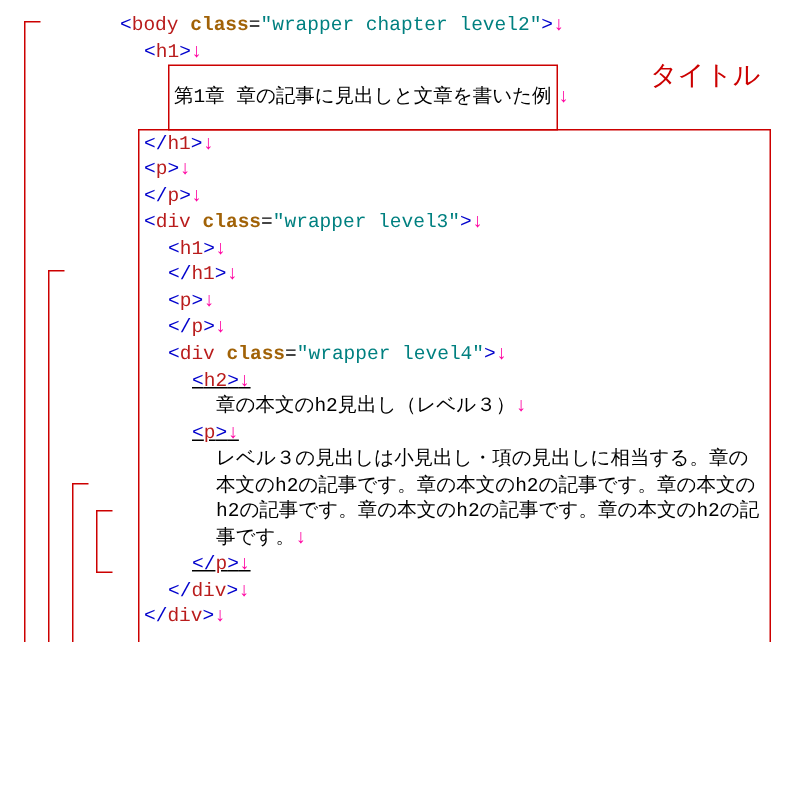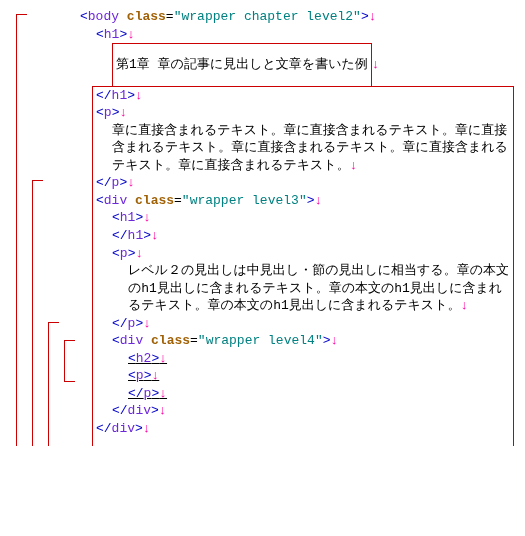--- a/index.html
+++ b/index.html
@@ -25,21 +25,21 @@
     position: relative;
   }
   .indent1 { padding-left: 0; }
   .indent2 { padding-left: 16px; }
   .indent3 { padding-left: 32px; }
   .indent4 { padding-left: 48px; text-decoration: underline; }
   .content-indent2 { padding-left: 32px; }
   .content-indent3 { padding-left: 48px; }
   .content-indent4 { padding-left: 64px; }
   .bracket { color: #0000cc; }
-  .tagname { color: #6d28d9; }
+  .tagname { color: #b91c1c; }
   .attrname { color: #a16207; font-weight: bold; }
   .attrval { color: #008080; }
   .eq { color: #000; }
   .crlf { color: #ff00a0; }
   .text { color: #000; }
   .title-box {
     border: 1px solid #cc0000;
     padding: 12px 3px;
     display: inline-block;
   }
@@ -74,50 +74,51 @@
   <div class="nest-bar" style="left:56px; top:332px; height:40px;"></div>
 
   <div class="body-box" style="left:84px; top:78px; width:420px; height:420px;"></div>
 
   <div class="line indent1"><span class="bracket">&lt;</span><span class="tagname">body</span> <span class="attrname">class</span><span class="eq">=</span><span class="attrval">"wrapper chapter level2"</span><span class="bracket">&gt;</span><span class="crlf">↓</span></div>
 
   <div class="line indent2"><span class="bracket">&lt;</span><span class="tagname">h1</span><span class="bracket">&gt;</span><span class="crlf">↓</span></div>
 
   <div class="line content-indent2"><span class="title-box"><span class="text">第1章 章の記事に見出しと文章を書いた例</span></span><span class="crlf">↓</span></div>
 
+  <div class="red-label" style="top:32px; right:10px;">タイトル</div>
 
   <div class="line indent2"><span class="bracket">&lt;/</span><span class="tagname">h1</span><span class="bracket">&gt;</span><span class="crlf">↓</span></div>
 
   <div class="line indent2"><span class="bracket">&lt;</span><span class="tagname">p</span><span class="bracket">&gt;</span><span class="crlf">↓</span></div>
 
-  <div class="line content-indent2"><span class="text">章に直接含まれるテキスト。章に直接含まれるテキスト。章に直接含まれるテキスト。章に直接含まれるテキスト。章に直接含まれるテキスト。章に直接含まれるテキスト。</span><span class="crlf">↓</span></div>
 
   <div class="line indent2"><span class="bracket">&lt;/</span><span class="tagname">p</span><span class="bracket">&gt;</span><span class="crlf">↓</span></div>
 
   <div class="line indent2"><span class="bracket">&lt;</span><span class="tagname">div</span> <span class="attrname">class</span><span class="eq">=</span><span class="attrval">"wrapper level3"</span><span class="bracket">&gt;</span><span class="crlf">↓</span></div>
 
   <div class="line indent3"><span class="bracket">&lt;</span><span class="tagname">h1</span><span class="bracket">&gt;</span><span class="crlf">↓</span></div>
 
 
   <div class="line indent3"><span class="bracket">&lt;/</span><span class="tagname">h1</span><span class="bracket">&gt;</span><span class="crlf">↓</span></div>
 
   <div class="line indent3"><span class="bracket">&lt;</span><span class="tagname">p</span><span class="bracket">&gt;</span><span class="crlf">↓</span></div>
 
-  <div class="line content-indent3"><span class="text">レベル２の見出しは中見出し・節の見出しに相当する。章の本文のh1見出しに含まれるテキスト。章の本文のh1見出しに含まれるテキスト。章の本文のh1見出しに含まれるテキスト。</span><span class="crlf">↓</span></div>
 
   <div class="line indent3"><span class="bracket">&lt;/</span><span class="tagname">p</span><span class="bracket">&gt;</span><span class="crlf">↓</span></div>
 
   <div class="line indent3"><span class="bracket">&lt;</span><span class="tagname">div</span> <span class="attrname">class</span><span class="eq">=</span><span class="attrval">"wrapper level4"</span><span class="bracket">&gt;</span><span class="crlf">↓</span></div>
 
   <div class="line indent4"><span class="bracket">&lt;</span><span class="tagname">h2</span><span class="bracket">&gt;</span><span class="crlf">↓</span></div>
 
+  <div class="line content-indent4"><span class="text">章の本文のh2見出し（レベル３）</span><span class="crlf">↓</span></div>
 
 
   <div class="line indent4"><span class="bracket">&lt;</span><span class="tagname">p</span><span class="bracket">&gt;</span><span class="crlf">↓</span></div>
 
+  <div class="line content-indent4"><span class="text">レベル３の見出しは小見出し・項の見出しに相当する。章の本文のh2の記事です。章の本文のh2の記事です。章の本文のh2の記事です。章の本文のh2の記事です。章の本文のh2の記事です。</span><span class="crlf">↓</span></div>
 
   <div class="line indent4"><span class="bracket">&lt;/</span><span class="tagname">p</span><span class="bracket">&gt;</span><span class="crlf">↓</span></div>
 
   <div class="line indent3"><span class="bracket">&lt;/</span><span class="tagname">div</span><span class="bracket">&gt;</span><span class="crlf">↓</span></div>
 
   <div class="line indent2"><span class="bracket">&lt;/</span><span class="tagname">div</span><span class="bracket">&gt;</span><span class="crlf">↓</span></div>
 
   <div class="red-label" style="top:457px; right:14px;">本文</div>
 
 </div>

